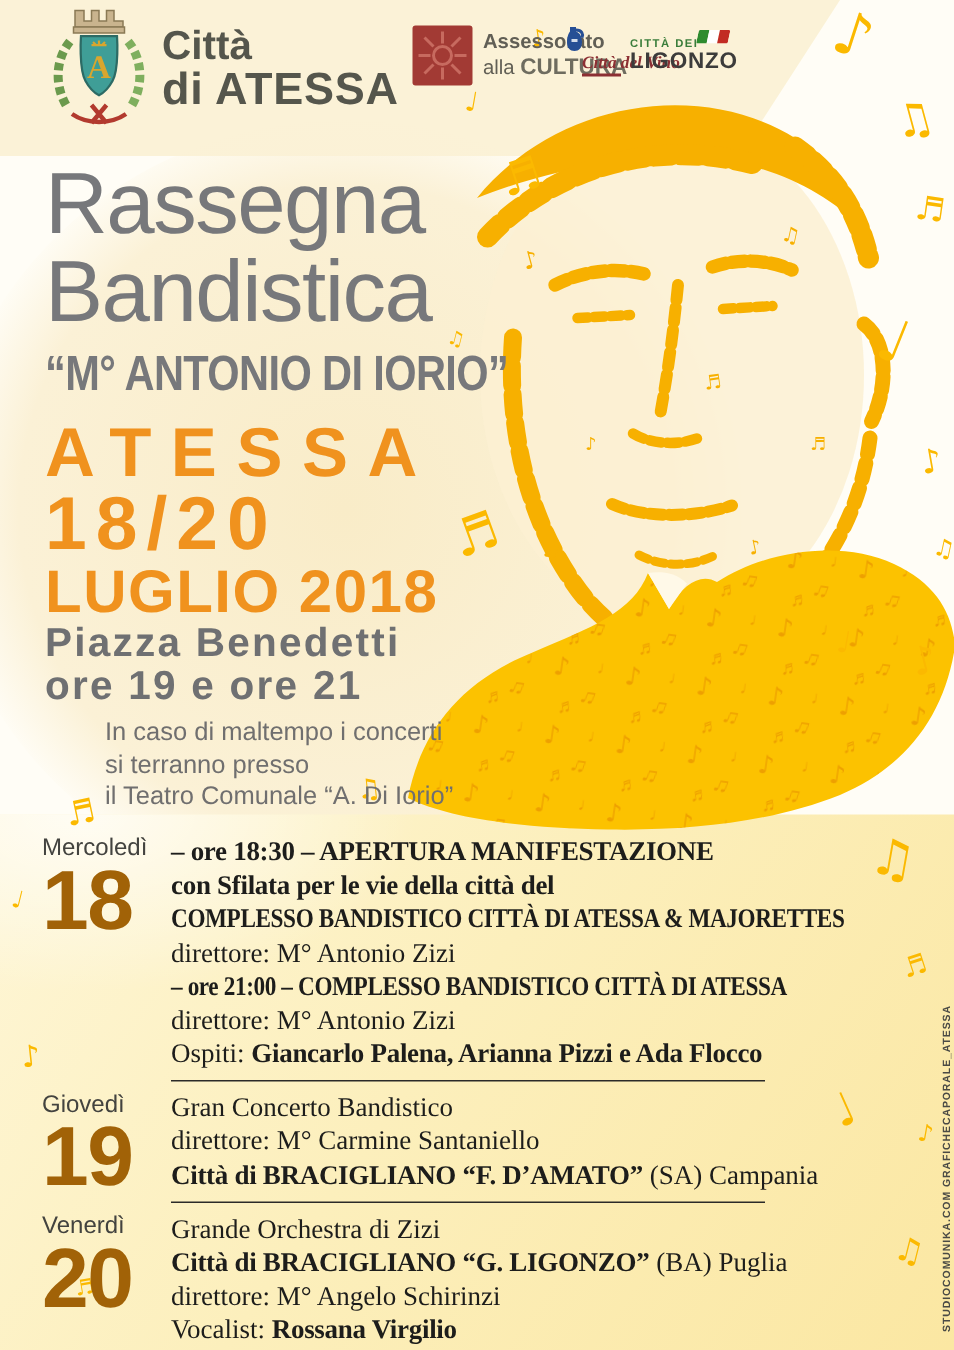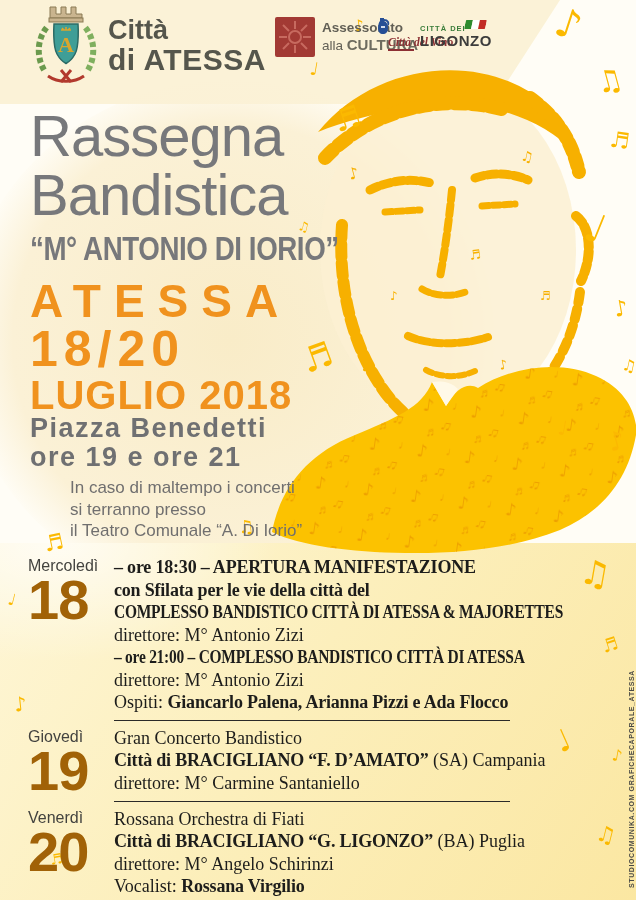--- a/index.html
+++ b/index.html
@@ -252,32 +252,32 @@
         <div class="prog-body"><div class="prog-line"><span class="s-b">– ore 18:30 – APERTURA MANIFESTAZIONE</span></div><div class="prog-line"><span class="s-b">con Sfilata per le vie della città del</span></div><div class="prog-line cond"><span class="s-bc">COMPLESSO BANDISTICO CITTÀ DI ATESSA &amp; MAJORETTES</span></div><div class="prog-line"><span class="s-r">direttore: M° Antonio Zizi</span></div><div class="prog-line cond"><span class="s-bc">– ore 21:00 – COMPLESSO BANDISTICO CITTÀ DI ATESSA</span></div><div class="prog-line"><span class="s-r">direttore: M° Antonio Zizi</span></div><div class="prog-line"><span class="s-r">Ospiti: </span><span class="s-b">Giancarlo Palena, Arianna Pizzi e Ada Flocco</span></div></div>
       </div>
       <div class="sep"></div>
       <div class="prog-row">
         <div class="day-col">
           <div class="day-name">Giovedì</div>
           <div class="day-num">19</div>
         </div>
         <div class="prog-body">
           <div class="prog-line"><span class="s-r">Gran Concerto Bandistico</span></div>
+          <div class="prog-line"><span class="s-r">direttore: M° Carmine Santaniello</span></div>
           <div class="prog-line"><span class="s-b">Città di BRACIGLIANO “F. D’AMATO”</span><span class="s-r">  (SA) Campania</span></div>
-          <div class="prog-line"><span class="s-r">direttore: M° Carmine Santaniello</span></div>
         </div>
       </div>
       <div class="sep"></div>
       <div class="prog-row">
         <div class="day-col">
           <div class="day-name">Venerdì</div>
           <div class="day-num">20</div>
         </div>
         <div class="prog-body">
-          <div class="prog-line"><span class="s-r">Rossana Orchestra di Fiati</span></div>
+          <div class="prog-line"><span class="s-r">Grande Orchestra di Zizi</span></div>
           <div class="prog-line"><span class="s-b">Città di BRACIGLIANO “G. LIGONZO”</span><span class="s-r">  (BA) Puglia</span></div>
           <div class="prog-line"><span class="s-r">direttore: M° Angelo Schirinzi</span></div>
           <div class="prog-line"><span class="s-r">Vocalist: </span><span class="s-b">Rossana Virgilio</span></div>
         </div>
       </div>
     </section>
 
   <div class="credits">STUDIOCOMUNIKA.COM   GRAFICHECAPORALE_ATESSA</div>
 
 </div>

